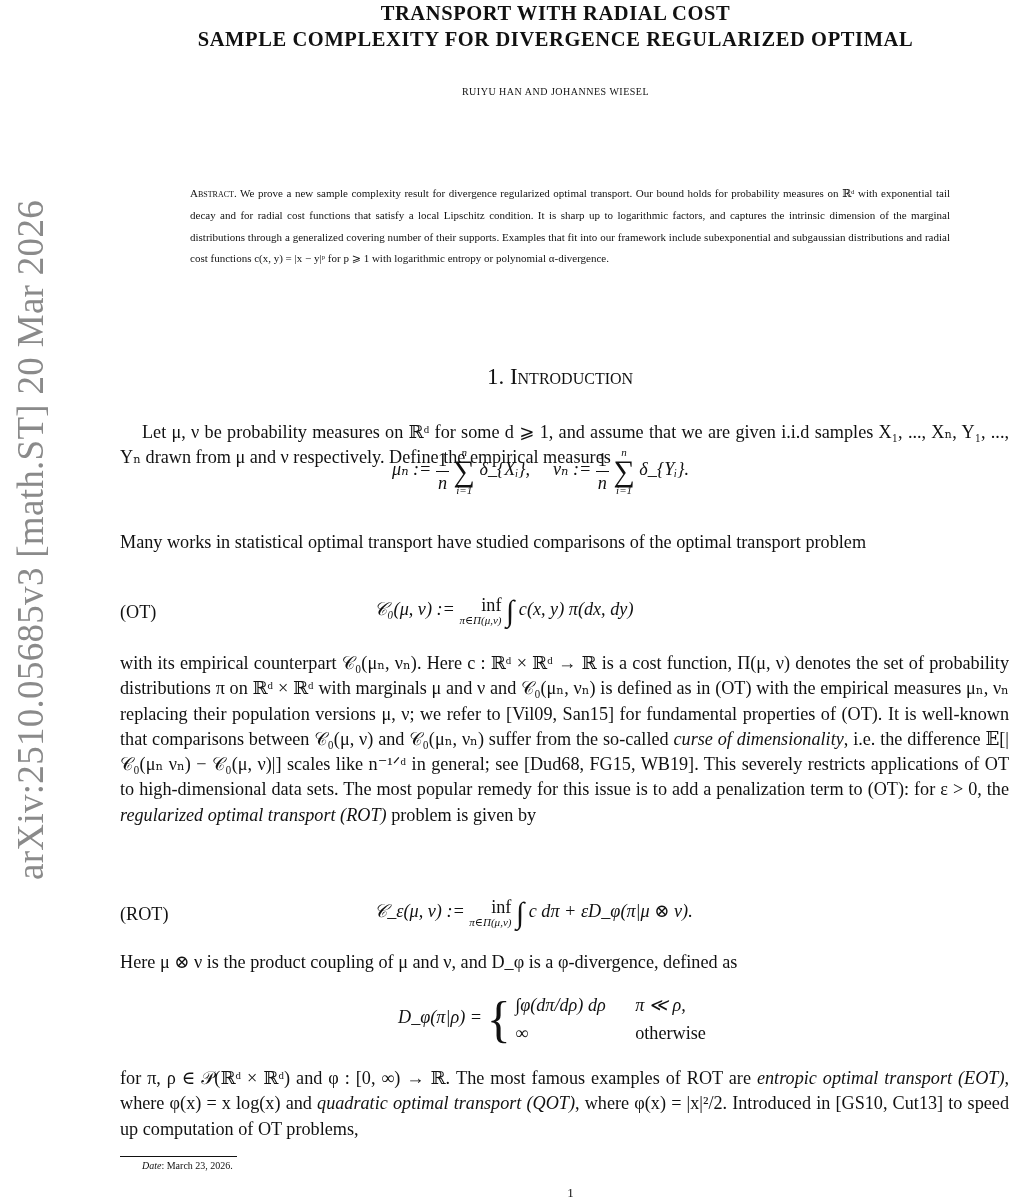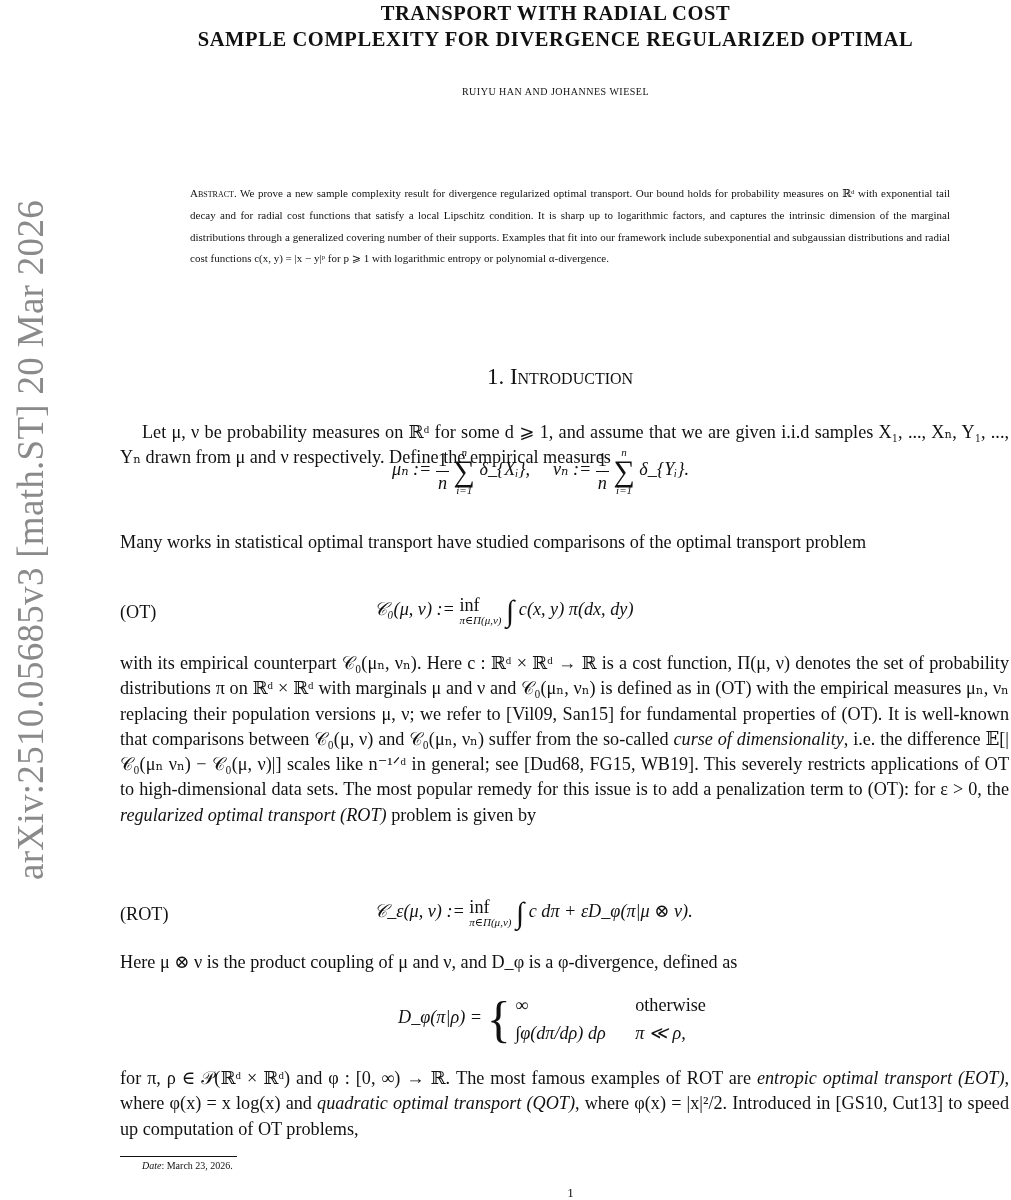--- a/index.html
+++ b/index.html
@@ -36,21 +36,21 @@
   .para {
     position: absolute; left: 120px; width: 889px; font-size: 18.2px; line-height: 25.3px; text-align: justify;
   }
   .indent { text-indent: 22px; margin-top: 20px; }
   .eq {
     position: absolute; left: 120px; width: 889px; font-size: 18.2px;
   }
   .eqlabel { position: absolute; left: 0; }
   .eqbody { position: absolute; white-space: nowrap; }
   .big { font-size: 30px; vertical-align: middle; }
-  .under { display: inline-block; text-align: left; vertical-align: middle; }
+  .under { display: inline-block; text-align: right; vertical-align: middle; }
   .under .top { display: block; line-height: 18px; }
   .under .bot { display: block; font-size: 11px; line-height: 12px; }
   .frac { display: inline-block; text-align: center; vertical-align: middle; }
   .frac span { display: block; line-height: 22px; }
   .frac .num { border-bottom: 1px solid #111; padding: 0 2px; }
   .sum { display: inline-block; text-align: center; vertical-align: middle; }
   .sum span { display: block; }
   .sum .s1 { font-size: 11px; line-height: 12px; font-style: italic; }
   .sum .s2 { font-size: 30px; line-height: 26px; }
   .sum .s3 { font-size: 11px; line-height: 12px; }
@@ -128,22 +128,22 @@
   </div>
 </div>
 
 <div class="para" style="top:950px;">Here μ ⊗ ν is the product coupling of μ and ν, and D_φ is a φ-divergence, defined as</div>
 
 <div class="eq" style="top:990px; height:66px;">
   <div class="eqbody" style="left:278px; top:0;">
     <span class="i">D_φ(π|ρ) =</span>
     <span class="brace">{</span>
     <span class="cases">
+      <div><span class="c2 i">∫φ(dπ/dρ) dρ</span><span class="i">π ≪ ρ,</span></div>
       <div><span class="c2">∞</span><span>otherwise</span></div>
-      <div><span class="c2 i">∫φ(dπ/dρ) dρ</span><span class="i">π ≪ ρ,</span></div>
     </span>
   </div>
 </div>
 
 <div class="para" style="top:1066px;">
   <span>for π, ρ ∈ 𝒫(ℝᵈ × ℝᵈ) and φ : [0, ∞) → ℝ. The most famous examples of ROT are </span><span class="i">entropic optimal transport (EOT)</span><span>, where φ(x) = x log(x) and </span><span class="i">quadratic optimal transport (QOT)</span><span>, where φ(x) = |x|²/2. Introduced in [GS10, Cut13] to speed up computation of OT problems,</span>
 </div>
 
 <div class="footrule"></div>
 <div class="footnote">

